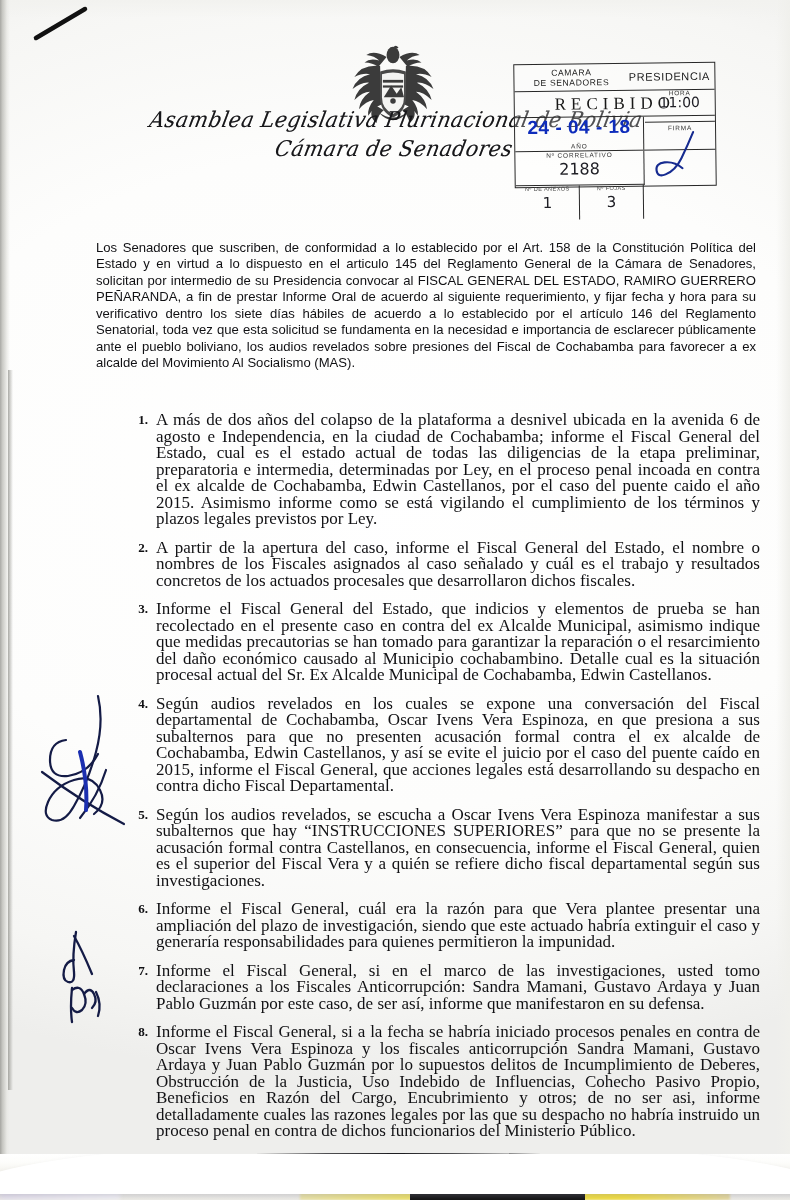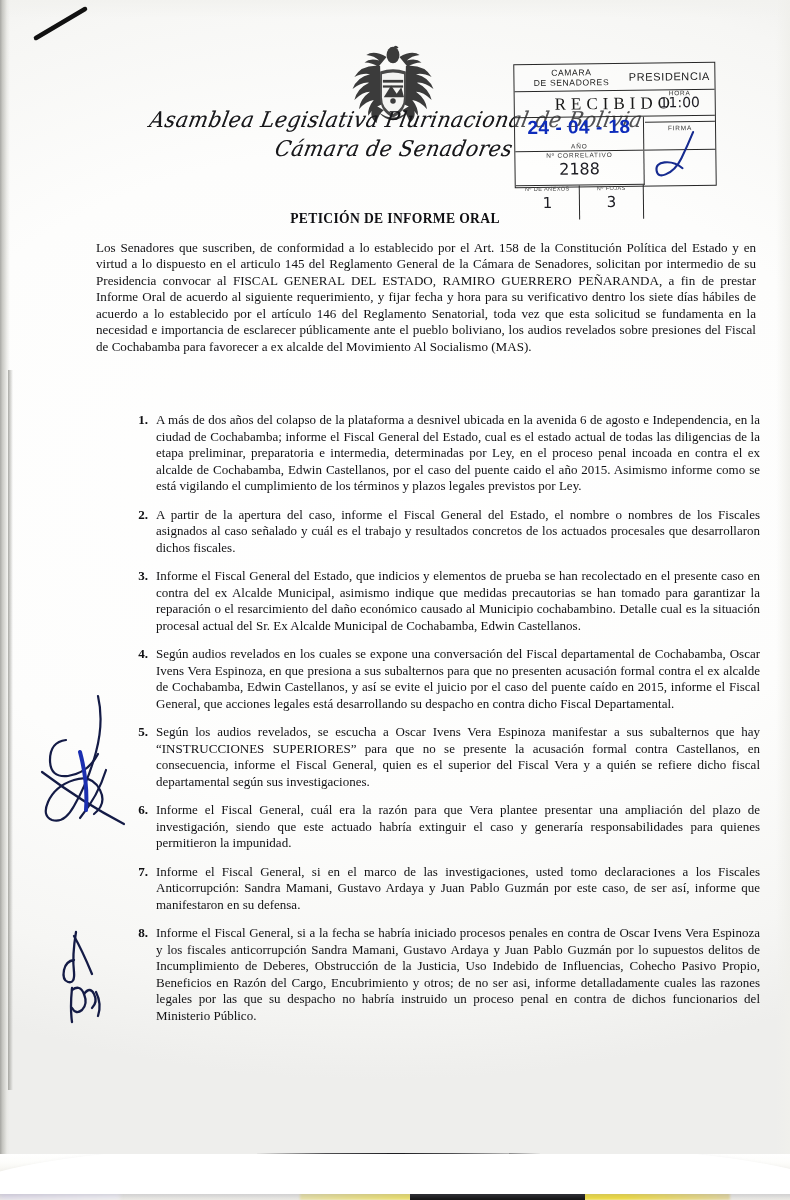--- a/index.html
+++ b/index.html
@@ -168,35 +168,35 @@
   
   #doc-title{
     position:absolute;left:0;top:211px;width:790px;text-align:center;
     font-family:"Liberation Serif", serif;
     font-weight:bold;font-size:13.6px;letter-spacing:.35px;color:#101013;
   }
   #intro{
     position:absolute;left:96px;top:240px;width:660px;
     font-size:13.1px;line-height:16.45px;text-align:justify;
     color:#111114;
-    font-family:Liberation Serif, serif;
+    font-family:Liberation Sans, sans-serif;
   }
   #list{
     position:absolute;left:122px;top:412px;width:638px;
     font-family:"Liberation Serif", serif;
   }
   #list .item{
     display:flex;margin-bottom:12px;
   }
   #list .num{
     width:26px;flex:0 0 26px;text-align:right;padding-right:8px;
     font-weight:bold;font-size:13.1px;line-height:16.5px;color:#101013;
   }
   #list .txt{
-    flex:1;font-size:13px;line-height:16.5px;text-align:justify;color:#111114;
+    flex:1;font-size:17px;line-height:16.5px;text-align:justify;color:#111114;
   }
 
   
   #footer-rule{
     position:absolute;left:52px;top:1152px;width:690px;height:8px;
   }
   #footer{
     position:absolute;left:0;top:1158px;width:790px;text-align:center;
     font-size:9.6px;line-height:12px;color:#1c1c20;
     font-family:"Liberation Serif", serif;
@@ -295,21 +295,20 @@
         <div class="firma">
           <div class="lbl">FIRMA</div>
           <svg style="position:absolute;left:6px;top:8px;" width="58" height="52" viewBox="0 0 58 52">
             <path d="M42 2 q-6 14 -12 26 q-6 12 -16 16 q-8 3 -9 -4 q-1 -7 8 -8 q10 -1 18 6" fill="none" stroke="#1b2f8f" stroke-width="2.1" stroke-linecap="round"></path>
           </svg>
         </div>
       </div>
     </div>
   </div>
 
-  <div id="doc-title">PETICIÓN DE INFORME ORAL</div>
 
   <div id="intro">Los Senadores que suscriben, de conformidad a lo establecido por el Art. 158 de la Constitución Política del Estado y en virtud a lo dispuesto en el articulo 145 del Reglamento General de la Cámara de Senadores, solicitan por intermedio de su Presidencia convocar al FISCAL GENERAL DEL ESTADO, RAMIRO GUERRERO PEÑARANDA, a fin de prestar Informe Oral de acuerdo al siguiente requerimiento, y fijar fecha y hora para su verificativo dentro los siete días hábiles de acuerdo a lo establecido por el artículo 146 del Reglamento Senatorial, toda vez que esta solicitud se fundamenta en la necesidad e importancia de esclarecer públicamente ante el pueblo boliviano,  los audios revelados sobre presiones del Fiscal de Cochabamba para favorecer a ex alcalde del Movimiento Al Socialismo (MAS).</div>
 
   <div id="list">
       <div class="item">
         <div class="num">1.</div>
         <div class="txt">A más de dos años del colapso de la plataforma a desnivel ubicada en la avenida 6 de agosto e Independencia, en la ciudad de Cochabamba; informe el Fiscal General del Estado, cual es el estado actual de todas las diligencias de la etapa preliminar, preparatoria e intermedia, determinadas por Ley, en el proceso penal incoada en contra el ex alcalde de Cochabamba, Edwin Castellanos, por el caso del puente caido el año  2015. Asimismo informe como se está vigilando el cumplimiento de los términos y plazos legales previstos por Ley.</div>
       </div>
       <div class="item">
         <div class="num">2.</div>

